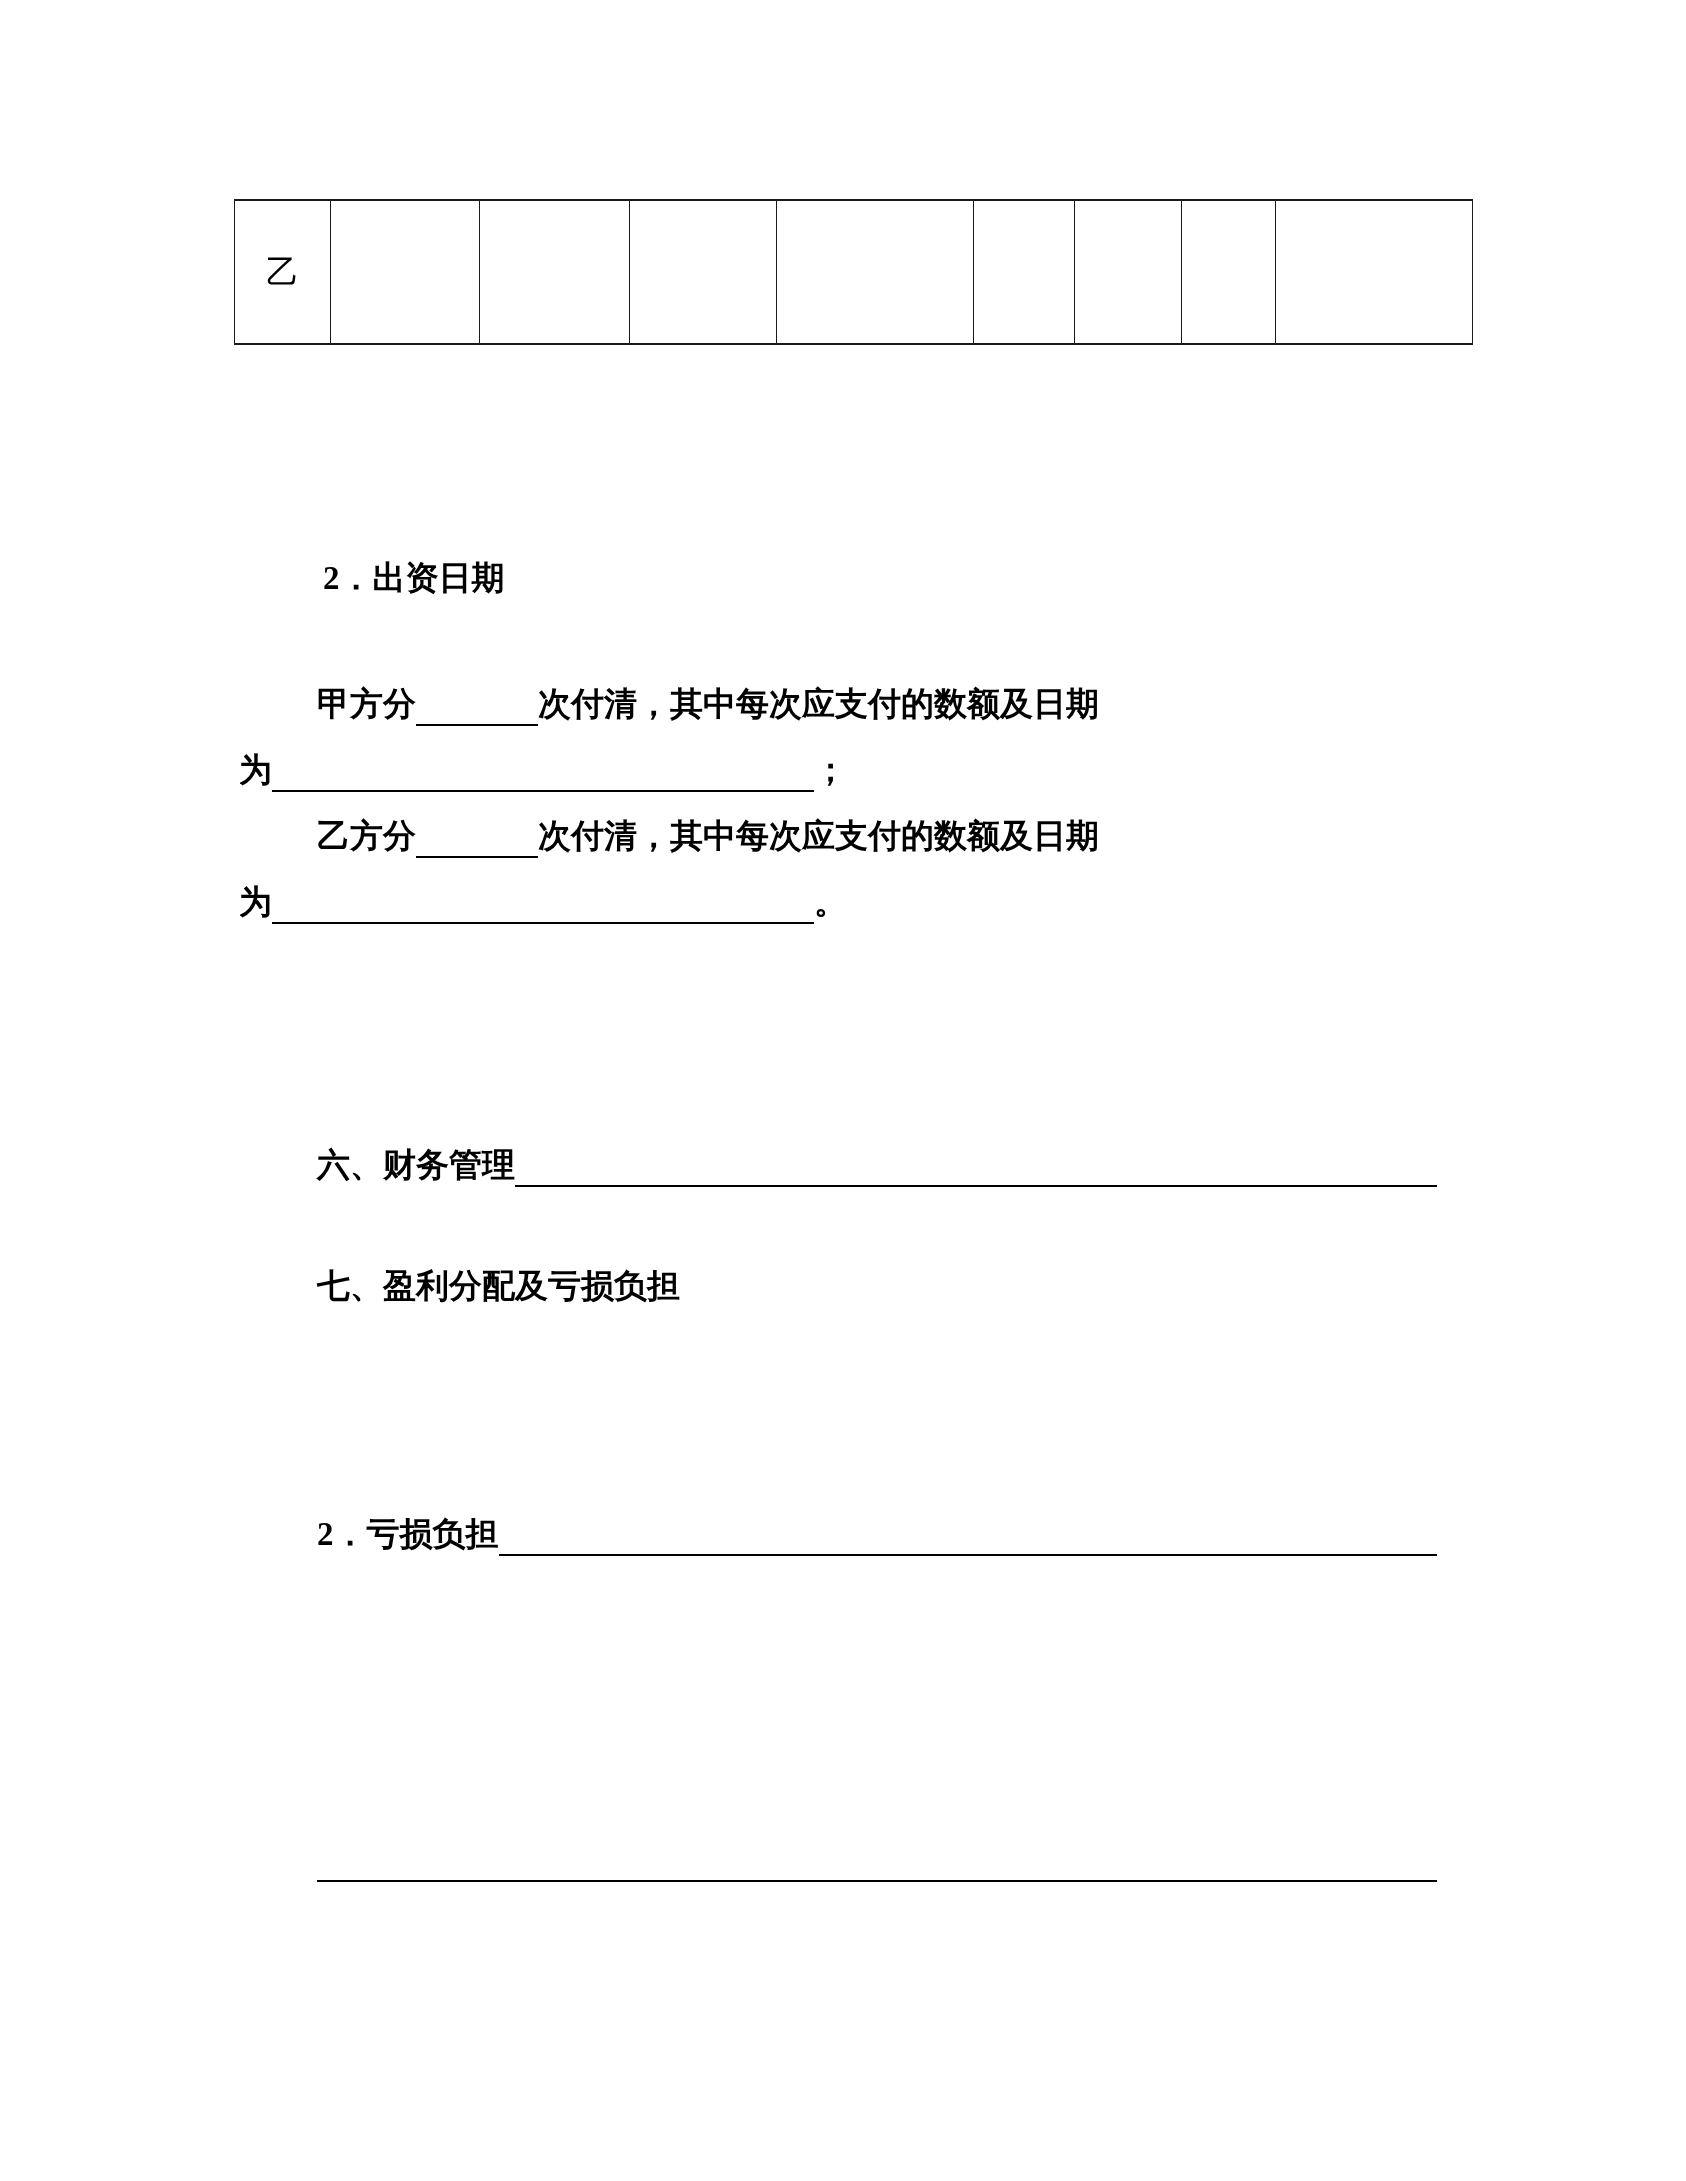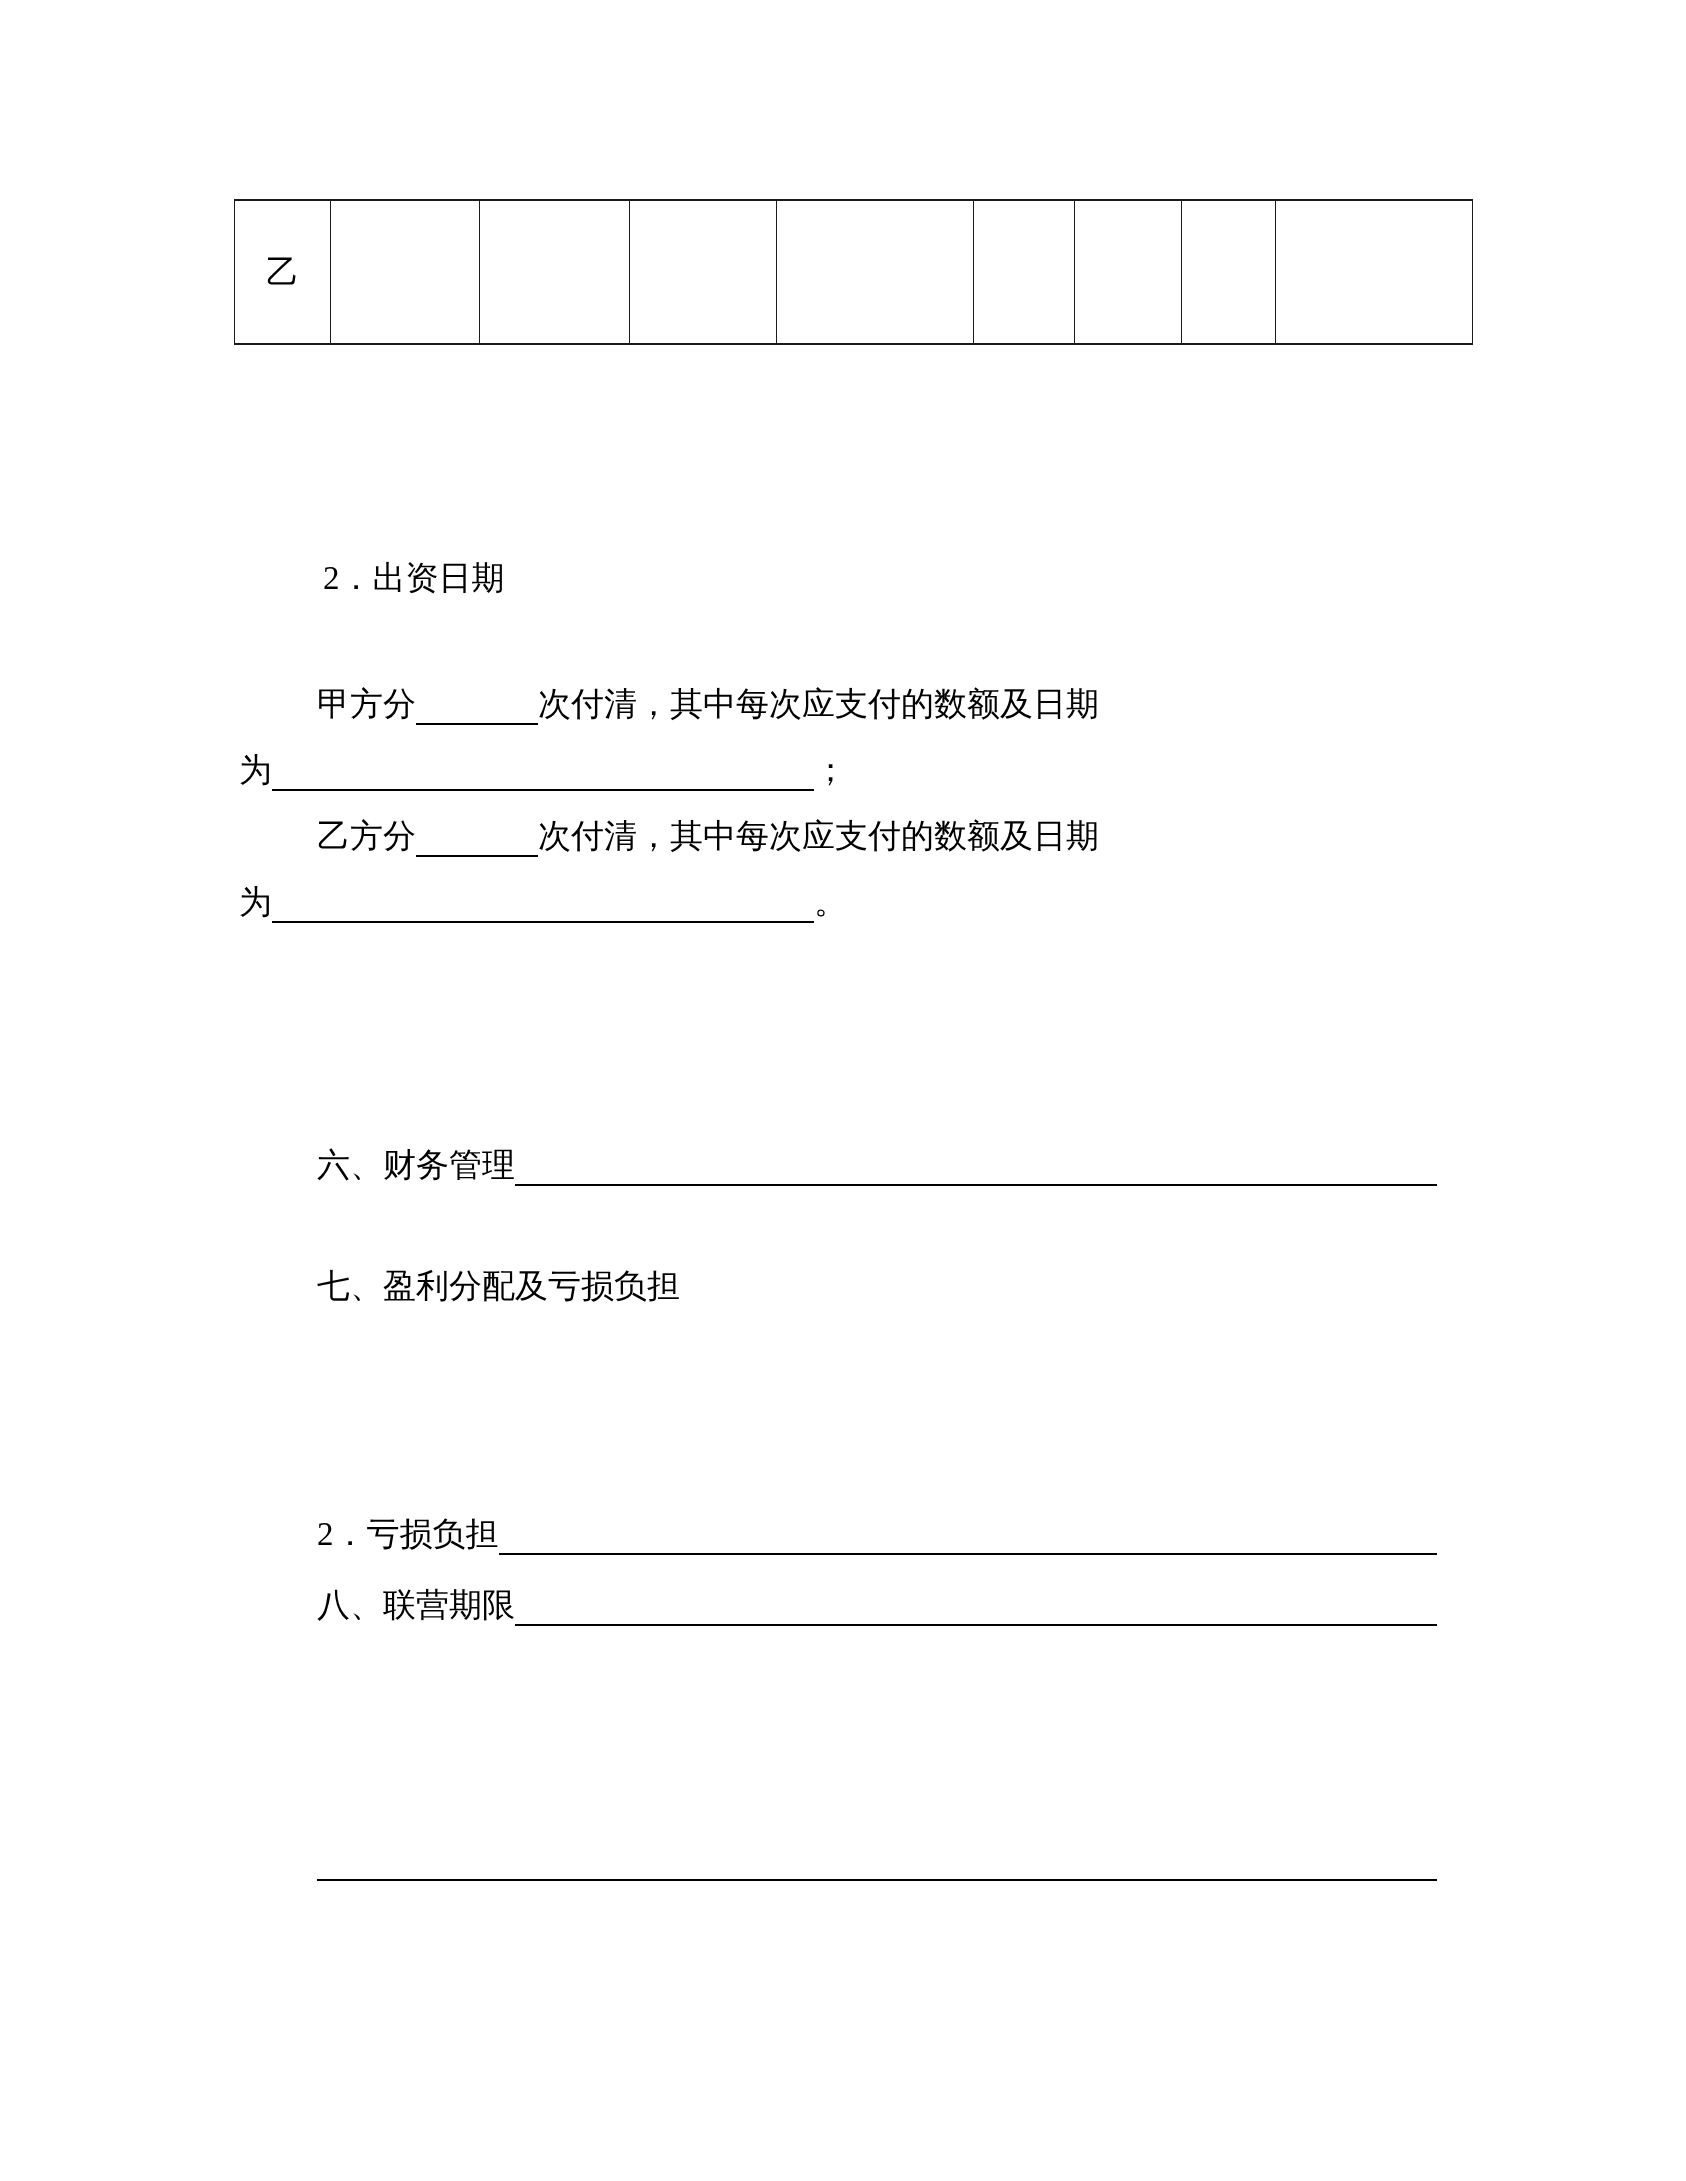--- a/index.html
+++ b/index.html
@@ -36,21 +36,22 @@
     background: #ffffff;
   }
 
   
   .ln {
     position: absolute;
     height: 44px;
     line-height: 44px;
     white-space: nowrap;
     display: flex;
-    align-items: center;
+    align-items: flex-end;
+    font-weight: bold;
   }
   .ln span { line-height: 44px; }
   .blank {
     display: inline-block;
     height: 40px;
     border-bottom: 2.8px solid #000000;
   }
   .grow { flex: 1 1 auto; }
   .w-installments { width: 122px; flex: 0 0 auto; }
 </style>
@@ -123,24 +124,20 @@
   <div class="ln" style="top:1264px; left:317px;">
     <span>七、盈利分配及亏损负担</span>
   </div>
 
 
   <div class="ln" style="top:1512px; left:317px; width:1120px;">
     <span>2．亏损负担</span>
     <span class="blank grow"></span>
   </div>
 
-  <div class="ln" style="top:1583px; left:317px; width:1120px;">
-    <span>八、联营期限</span>
-    <span class="blank grow"></span>
-  </div>
 
 
   <div class="ln" style="top:1838px; left:317px; width:1120px;">
     <span class="blank grow"></span>
   </div>
 
 </div>
 
 
 </body></html>

